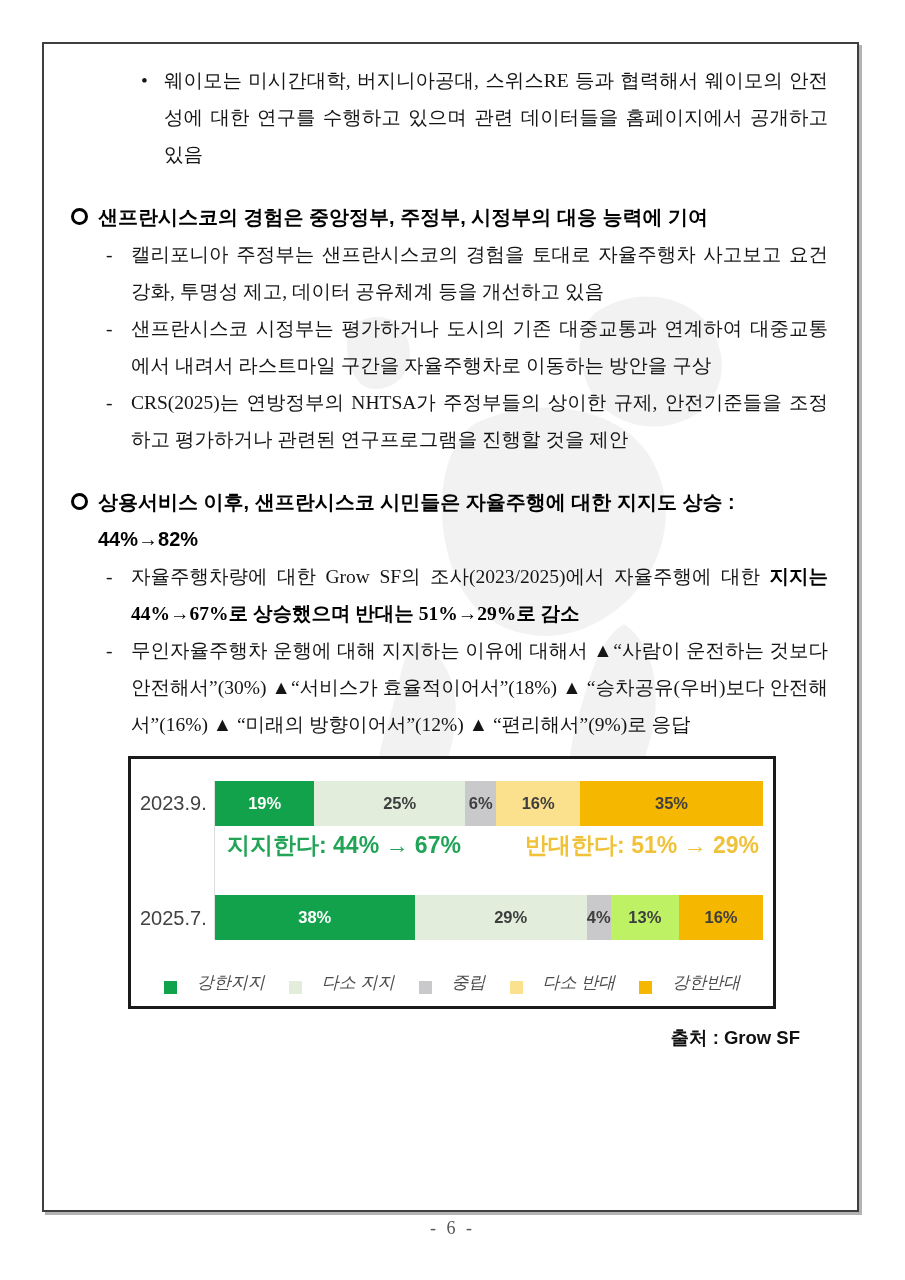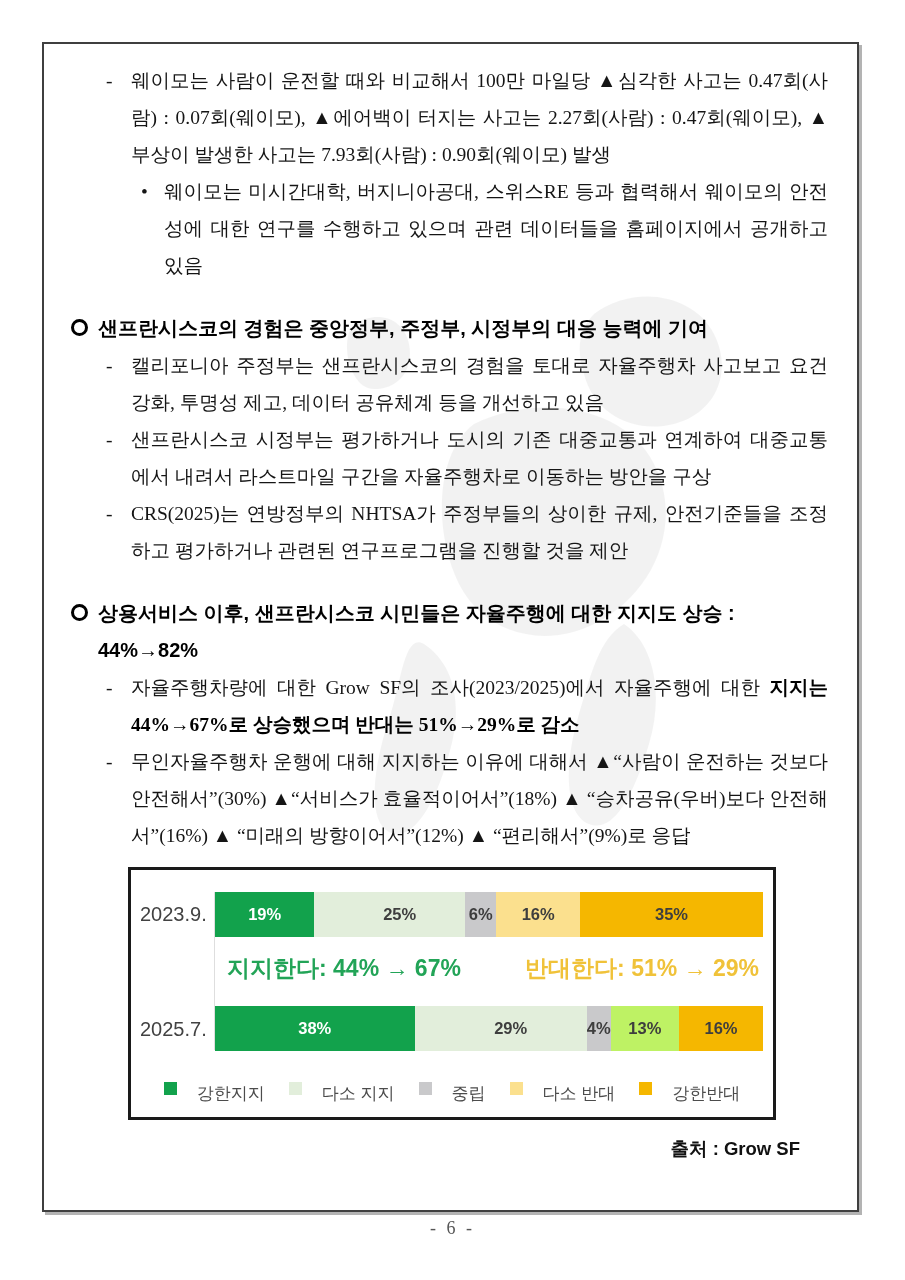--- a/index.html
+++ b/index.html
@@ -31,27 +31,27 @@
   .chart-title{font-family:"Liberation Sans",sans-serif;font-weight:bold;
                font-size:21.5px;color:#000;text-align:center;margin-top:22px;}
   .chart-box{position:relative;margin-top:13px;width:642px;height:247px;
              border:3px solid #1a1a1a;background:#fff;}
   .row-label{position:absolute;left:9px;width:72px;
              font-family:"Liberation Sans",sans-serif;font-size:20px;color:#424242;}
   .axis-line{position:absolute;left:83px;top:22px;width:1px;height:158px;background:#dedede;}
   .bar-track{position:absolute;left:84px;right:10px;height:45px;display:flex;}
   .seg{display:flex;align-items:center;justify-content:center;white-space:nowrap;
        font-family:"Liberation Sans",sans-serif;font-size:16.5px;font-weight:bold;}
-  .annot-row{position:absolute;left:96px;right:14px;top:83px;display:flex;
+  .annot-row{position:absolute;left:96px;right:14px;top:71px;display:flex;
              justify-content:space-between;
              font-family:"Liberation Sans",sans-serif;font-weight:bold;font-size:23px;}
   .legend{position:absolute;left:0;right:0;bottom:12px;display:flex;
           justify-content:center;gap:24px;
           font-family:"Liberation Sans",sans-serif;font-size:17px;color:#4c4c4c;}
-  .legend-item{display:flex;align-items:flex-start;gap:20px;}
+  .legend-item{display:flex;align-items:flex-end;gap:20px;font-style:italic;}
   .legend-sq{width:13px;height:13px;display:inline-block;}
 
   .source{font-family:"Liberation Sans",sans-serif;font-weight:bold;font-size:18.5px;
           color:#111;text-align:right;padding-right:28px;margin-top:16px;}
 
   .page-num{position:absolute;left:0;top:1218px;width:905px;text-align:center;
             font-family:"Liberation Serif",serif;font-size:18px;color:#565656;
             letter-spacing:3px;}
 </style>
 </head>
@@ -64,21 +64,20 @@
       <path d="M300,90 C340,60 400,70 420,110 C440,150 420,190 380,200 C340,210 300,190 290,150 C282,125 285,105 300,90 Z"></path>
       <path d="M180,200 C240,170 330,180 360,240 C390,300 360,370 300,400 C250,425 190,410 165,360 C140,310 140,230 180,200 Z"></path>
       <path d="M330,400 C360,420 370,470 355,520 C340,570 320,610 295,600 C270,590 270,540 285,490 C297,450 305,415 330,400 Z"></path>
       <path d="M130,420 C160,440 170,480 155,530 C143,575 120,620 95,608 C72,596 80,540 95,495 C107,460 110,408 130,420 Z"></path>
       <path d="M60,100 C85,85 110,95 115,120 C120,145 105,165 80,165 C55,165 45,115 60,100 Z"></path>
     </g>
   </svg>
 
   <div class="content">
 
-    <p class="body-text dash"><span class="mk">-</span><span>웨이모는 사람이 운전할 때와 비교해서 100만 마일당 ▲심각한 사고는 0.47회(사람) : 0.07회(웨이모), ▲에어백이 터지는 사고는 2.27회(사람) : 0.47회(웨이모), ▲부상이 발생한 사고는 7.93회(사람) : 0.90회(웨이모) 발생</span></p>
     <p class="body-text sub"><span class="mk">•</span><span>웨이모는 미시간대학, 버지니아공대, 스위스RE 등과 협력해서 웨이모의 안전성에 대한 연구를 수행하고 있으며 관련 데이터들을 홈페이지에서 공개하고 있음</span></p>
 
     <div class="heading">
       <span class="hcircle"></span>
       <span>샌프란시스코의 경험은 중앙정부, 주정부, 시정부의 대응 능력에 기여</span>
     </div>
     <p class="body-text dash"><span class="mk">-</span><span>캘리포니아 주정부는 샌프란시스코의 경험을 토대로 자율주행차 사고보고 요건 강화, 투명성 제고, 데이터 공유체계 등을 개선하고 있음</span></p>
     <p class="body-text dash"><span class="mk">-</span><span>샌프란시스코 시정부는 평가하거나 도시의 기존 대중교통과 연계하여 대중교통에서 내려서 라스트마일 구간을 자율주행차로 이동하는 방안을 구상</span></p>
     <p class="body-text dash"><span class="mk">-</span><span>CRS(2025)는 연방정부의 NHTSA가 주정부들의 상이한 규제, 안전기준들을 조정하고 평가하거나 관련된 연구프로그램을 진행할 것을 제안</span></p>
 

